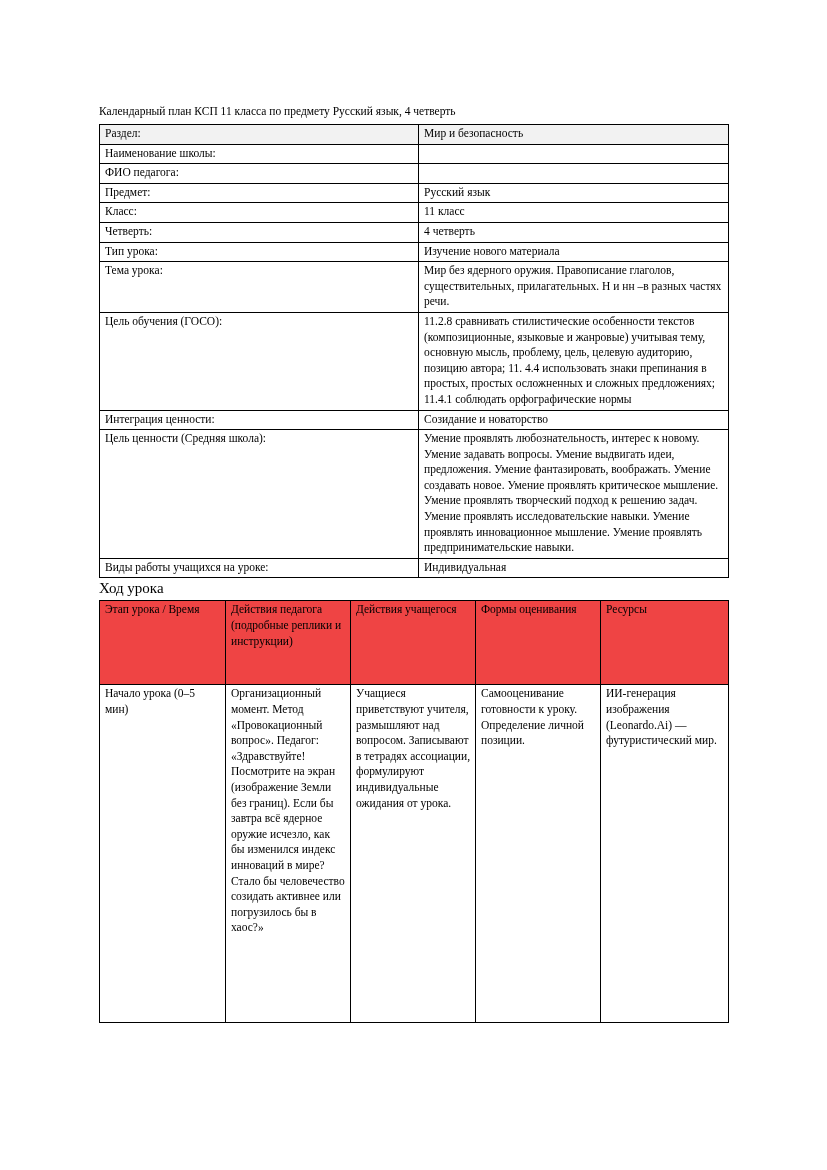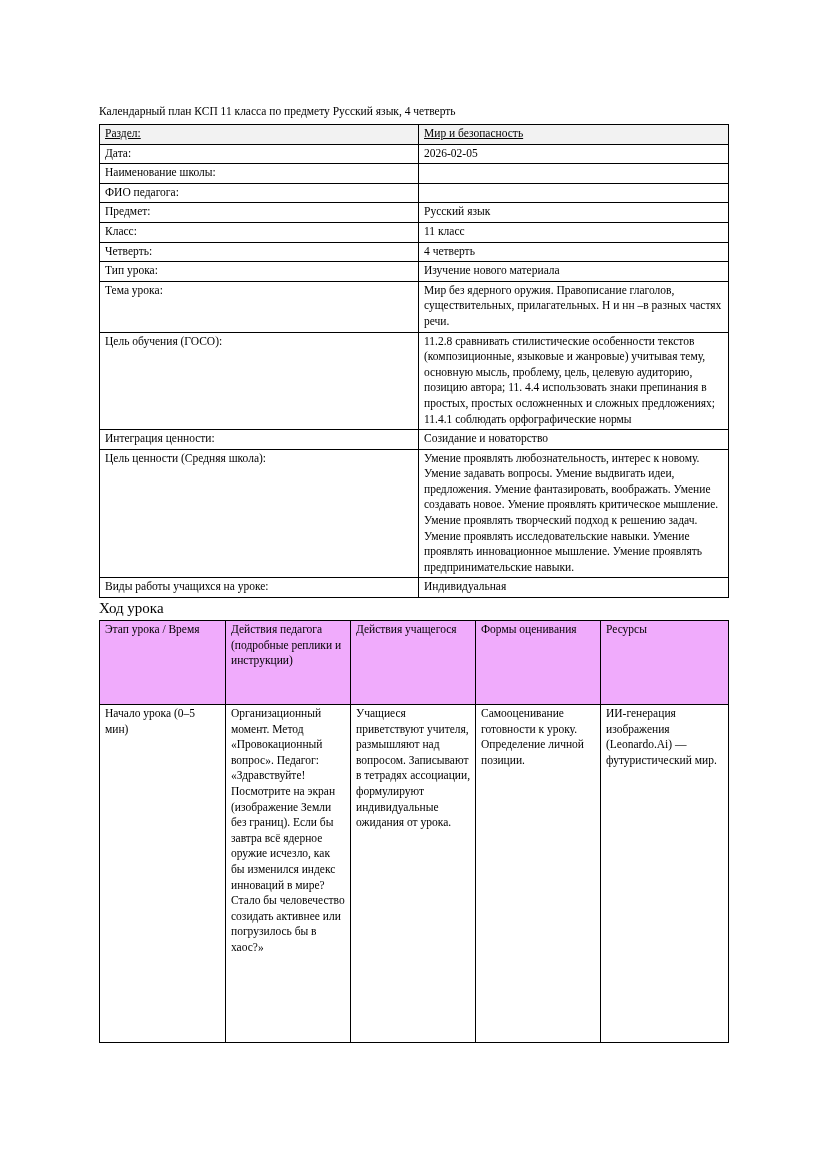--- a/index.html
+++ b/index.html
@@ -41,51 +41,47 @@
     border: 1px solid #000000;
     padding: 1px 4px 2px 5px;
     vertical-align: top;
     text-align: left;
     font-weight: normal;
     word-wrap: break-word;
     overflow-wrap: break-word;
   }
   table.kv td.k { width: 319px; }
   table.kv td.v { width: 310px; }
-  table.kv tr.tinted td { background: #f2f2f2; text-decoration: underline; }
+  table.kv tr.tinted td { background: #f2f2f2; }
 
   table.flow { margin-top: 0; }
   table.flow col.c1 { width: 126px; }
   table.flow col.c2 { width: 125px; }
   table.flow col.c3 { width: 125px; }
   table.flow col.c4 { width: 125px; }
   table.flow col.c5 { width: 128px; }
-  table.flow thead th { background: #f0abfc; height: 84px; margin-left: 48px; }
+  table.flow thead th { background: #ef4444; height: 84px; margin-left: 48px; }
   table.flow tbody td { height: 338px; font-family: Liberation Serif, serif; }
 </style>
 </head>
 <body>
 
 <div class="page">
 
   <p class="doc-title">Календарный план КСП 11 класса по предмету Русский язык, 4 четверть</p>
 
   <table class="kv">
     <colgroup>
         <col style="width:319px">
         <col style="width:310px">
       </colgroup>
     <tbody>
         <tr class="tinted">
           <td class="k">Раздел:</td>
           <td class="v">Мир и безопасность</td>
-        </tr>
-        <tr>
-          <td class="k">Дата:</td>
-          <td class="v">2026-02-05</td>
         </tr>
         <tr>
           <td class="k">Наименование школы:</td>
           <td class="v"></td>
         </tr>
         <tr>
           <td class="k">ФИО педагога:</td>
           <td class="v"></td>
         </tr>
         <tr>

